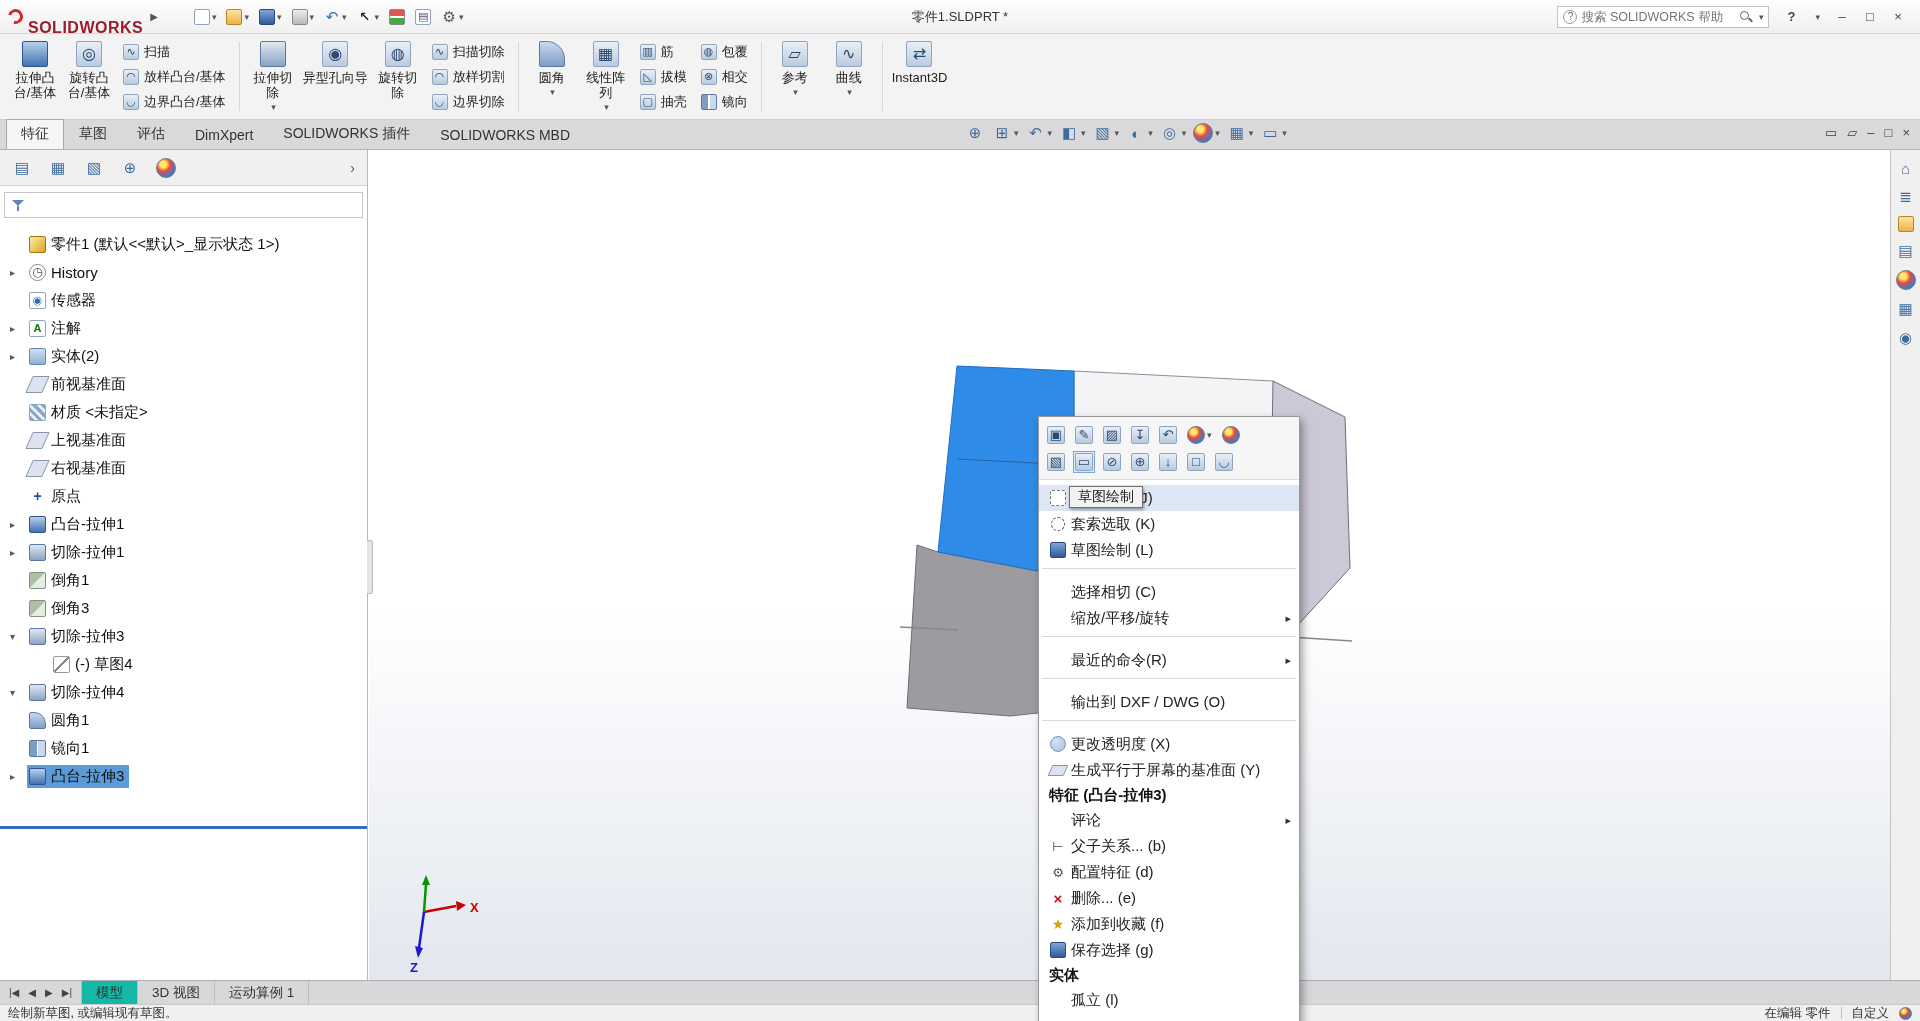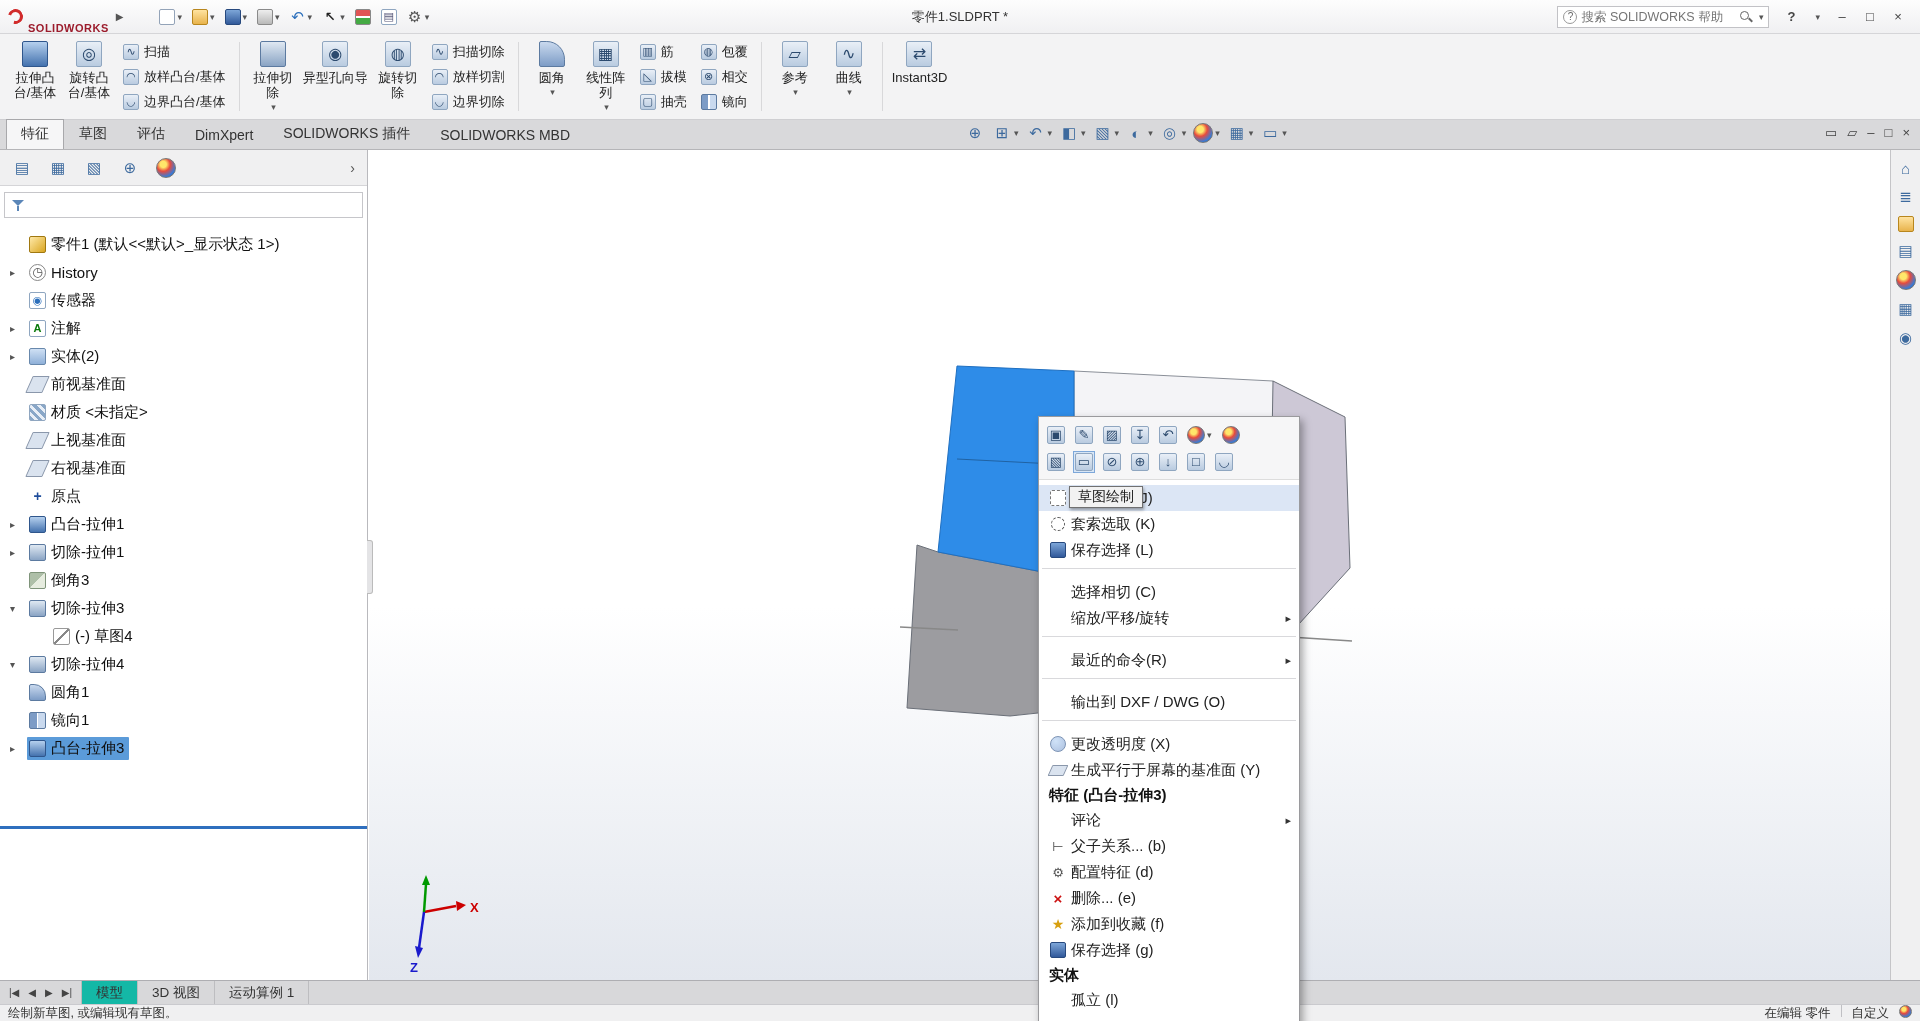--- a/index.html
+++ b/index.html
@@ -57,21 +57,21 @@
   .i-search-icon::before{content:"";position:absolute;left:2px;top:2px;width:7px;height:7px;border:1.5px solid #666;border-radius:50%;}
   .i-search-icon::after{content:"";position:absolute;left:10px;top:10px;width:5px;height:2px;background:#666;transform:rotate(45deg);}
   .i-help-circle-icon{background:#fff;border-radius:50%;border-color:#999;color:#666;font-size:10px;width:14px;height:14px;}
   .i-file-explorer-icon{background:linear-gradient(#ffe3a0,#e8b34c);border-color:#b8861d;}
 
   
   .title-bar{height:34px;background:linear-gradient(#fdfdfd,#f0f0f2);border-bottom:1px solid #d5d5d8;
     display:flex;align-items:center;position:relative;padding:0 8px;}
   .logo{display:flex;align-items:center;gap:5px;padding-right:8px;}
   .logo-swirl{width:15px;height:15px;border:3px solid #d12b2b;border-left-color:transparent;border-radius:50%;transform:rotate(-30deg);}
-  .logo-text{font-weight:bold;font-size:11px;letter-spacing:.5px;color:var(--brand-red,#9c1c2c);margin-top:23px;}
+  .logo-text{font-weight:bold;font-size:16px;letter-spacing:.5px;color:var(--brand-red,#9c1c2c);margin-top:23px;}
   .logo-expand{font-size:10px;color:#555;margin-left:2px;}
   #quick-tools{display:flex;align-items:center;gap:6px;margin-left:26px;}
   .qt-btn{display:inline-flex;align-items:center;padding:2px 2px;border-radius:2px;}
   .doc-title{position:absolute;left:0;right:0;text-align:center;font-size:13px;color:#333;pointer-events:none;}
   .tb-right{margin-left:auto;display:flex;align-items:center;gap:8px;z-index:2;}
   .search-box{display:flex;align-items:center;gap:4px;width:212px;height:22px;background:#fff;
     border:1px solid #c2c2c6;padding:0 5px;}
   .search-box input{border:none;outline:none;flex:1;font-size:12.5px;color:#444;min-width:0;font-family:inherit;background:transparent;}
   .wnd-btn{width:28px;height:24px;display:inline-flex;align-items:center;justify-content:center;color:#444;font-size:13px;}
   .help-btn{font-weight:bold;color:#444;}
@@ -141,21 +141,21 @@
     padding:1px 8px;box-shadow:1px 2px 3px rgba(0,0,0,.35);white-space:nowrap;z-index:5;font-size:14px;}
 
   
   .bottom-bar{position:absolute;left:0;right:0;bottom:17px;height:24px;background:#d8d8da;border-top:1px solid #aeaeb2;
     display:flex;align-items:stretch;z-index:8;}
   .nav-btns{display:flex;align-items:center;gap:3px;padding:0 6px;color:#444;font-size:10px;border-right:1px solid #bbb;}
   .nav-btn{padding:1px 3px;}
   .model-tab{display:flex;align-items:center;padding:0 14px;font-size:13.5px;color:#333;border-right:1px solid #bdbdc0;}
   .model-tab.active{background:#14b8a6;}
   .status-bar{position:absolute;left:0;right:0;bottom:0;height:17px;background:#f0f0f1;border-top:1px solid #cacace;
-    display:flex;align-items:flex-start;padding:0 8px;font-size:12.5px;color:#333;z-index:8;}
+    display:flex;align-items:center;padding:0 8px;font-size:12.5px;color:#333;z-index:8;}
   .status-spacer{flex:1;}
   .status-div{width:1px;height:12px;background:#c0c0c4;margin:0 10px;}
   .status-ball{width:13px;height:13px;border-radius:50%;margin-left:10px;
     background:radial-gradient(circle at 35% 30%,#ffe76a 0 18%,#e84b3c 40%,#3a7bd5 72%,#1c4f9c 100%);border:1px solid #777;}
 </style>
 </head>
 <body>
 
 <div class="title-bar">
   <div class="logo">
@@ -536,20 +536,27 @@
         <span class="tree-arrow">▸</span>
         <span class="tree-inner">
           <span class="icon i-cut-extrude-icon ticon"></span>
           <span>切除-拉伸1</span>
         </span>
       </div>
       <div class="tree-row">
         <span class="tree-arrow"></span>
         <span class="tree-inner">
           <span class="icon i-chamfer-icon ticon"></span>
+          <span>倒角1</span>
+        </span>
+      </div>
+      <div class="tree-row">
+        <span class="tree-arrow"></span>
+        <span class="tree-inner">
+          <span class="icon i-chamfer-icon ticon"></span>
           <span>倒角3</span>
         </span>
       </div>
       <div class="tree-row">
         <span class="tree-arrow">▾</span>
         <span class="tree-inner">
           <span class="icon i-cut-extrude-icon ticon"></span>
           <span>切除-拉伸3</span>
         </span>
       </div>
@@ -664,21 +671,21 @@
       <div class="cm-item">
         <span class="cm-icon-slot">
           <span class="icon i-lasso-icon mcon"></span>
         </span>
         <span class="cm-text">套索选取 (K)</span>
       </div>
       <div class="cm-item">
         <span class="cm-icon-slot">
           <span class="icon i-save-selection-icon mcon"></span>
         </span>
-        <span class="cm-text">保存选择 (L)</span>
+        <span class="cm-text">草图绘制 (L)</span>
       </div>
       <div class="cm-sep"></div>
       <div class="cm-item">
         <span class="cm-icon-slot"></span>
         <span class="cm-text">选择相切 (C)</span>
       </div>
       <div class="cm-item">
         <span class="cm-icon-slot"></span>
         <span class="cm-text">缩放/平移/旋转</span>
         <span class="cm-sub">▸</span>

